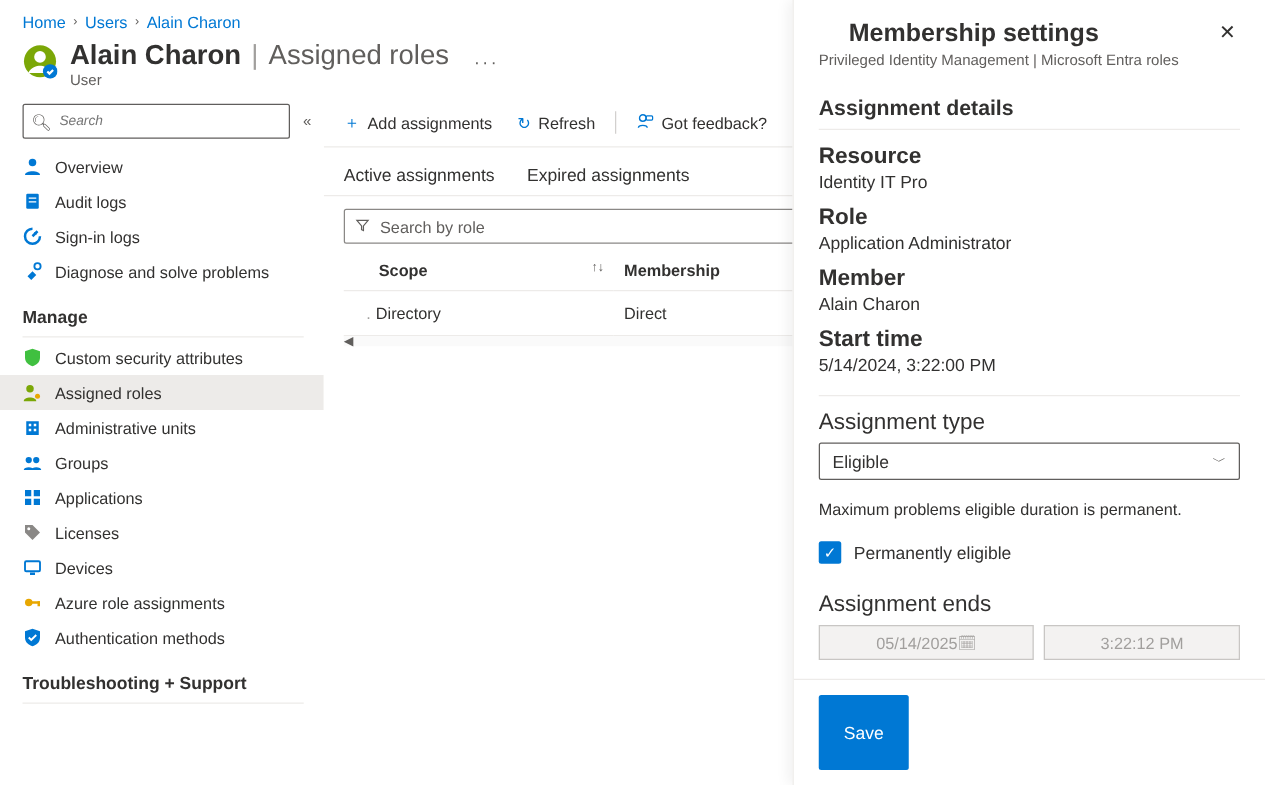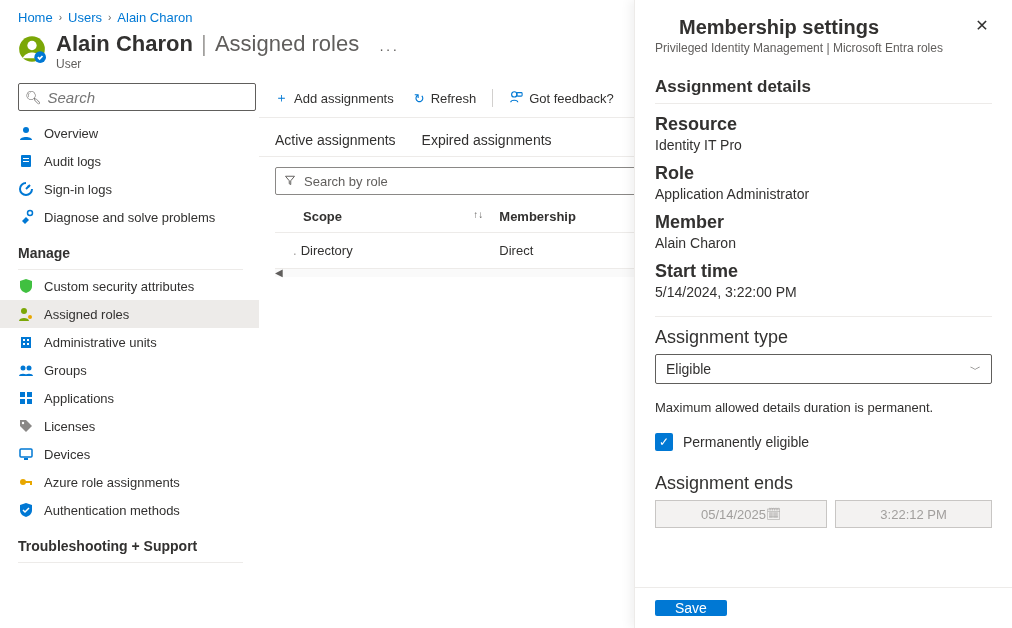--- a/index.html
+++ b/index.html
@@ -67,21 +67,21 @@
       flex: 1;
       display: flex;
       align-items: center;
       border: 1px solid #605e5c;
       border-radius: 2px;
       height: 28px;
       padding: 0 6px;
       gap: 6px;
     }
     .search-box input {
-      border: none; outline: none; flex: 1; font-size: 15px;
+      border: none; outline: none; flex: 1; font-size: 11px;
       font-style: italic;
       color: #605e5c;
     }
     .collapse-btn { color: #605e5c; cursor: pointer; font-size: 12px; }
 
     .nav-item {
       display: flex; align-items: center;
       gap: 10px;
       padding: 6px 16px 6px 18px;
       font-size: 13px;
@@ -249,21 +249,21 @@
       font-size: 13px;
     }
 
     .panel-footer {
       padding: 12px 20px;
       border-top: 1px solid #edebe9;
     }
     .save-btn {
       background: #0078d4; color: #fff;
       border: none; border-radius: 2px;
-      padding: 0 20px; font-size: 14px;
+      padding: 22px 20px; font-size: 14px;
       cursor: pointer;
     }
   </style>
 </head>
 <body>
 
 <div class="breadcrumb">
   <a>Home</a>
   <span class="chev">›</span>
   <a>Users</a>
@@ -532,21 +532,21 @@
     <div class="fld-val">5/14/2024, 3:22:00 PM</div>
 
     <hr class="panel-divider" style="margin-top:16px">
 
     <div class="fld-label" style="margin-top:4px;font-weight:400">Assignment type</div>
     <div class="select-box">
       <span>Eligible</span>
       <span style="font-size:11px;color:#605e5c">﹀</span>
     </div>
 
-    <div class="hint">Maximum allowed details duration is permanent.</div>
+    <div class="hint">Maximum problems eligible duration is permanent.</div>
 
     <div class="cb-row">
       <span class="cb">✓</span>
       <span>Permanently eligible</span>
     </div>
 
     <div class="fld-label" style="margin-top:22px;font-weight:400">Assignment ends</div>
     <div class="ends-row">
       <div class="disabled-input">
         <span>05/14/2025</span>

